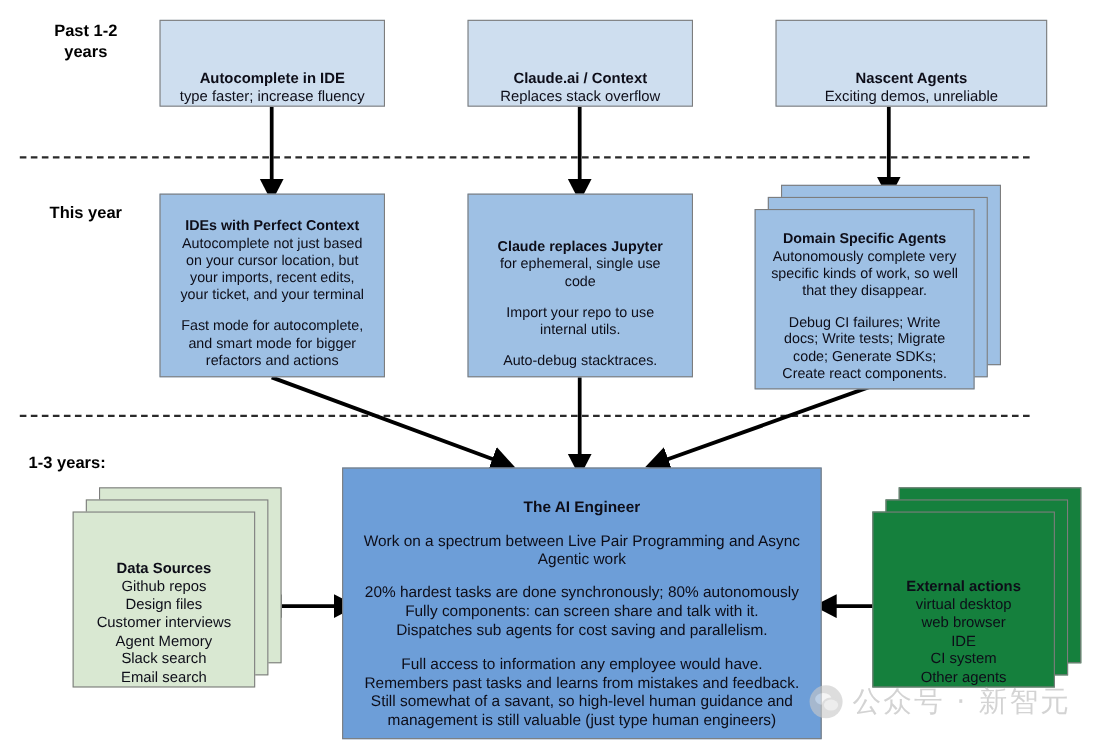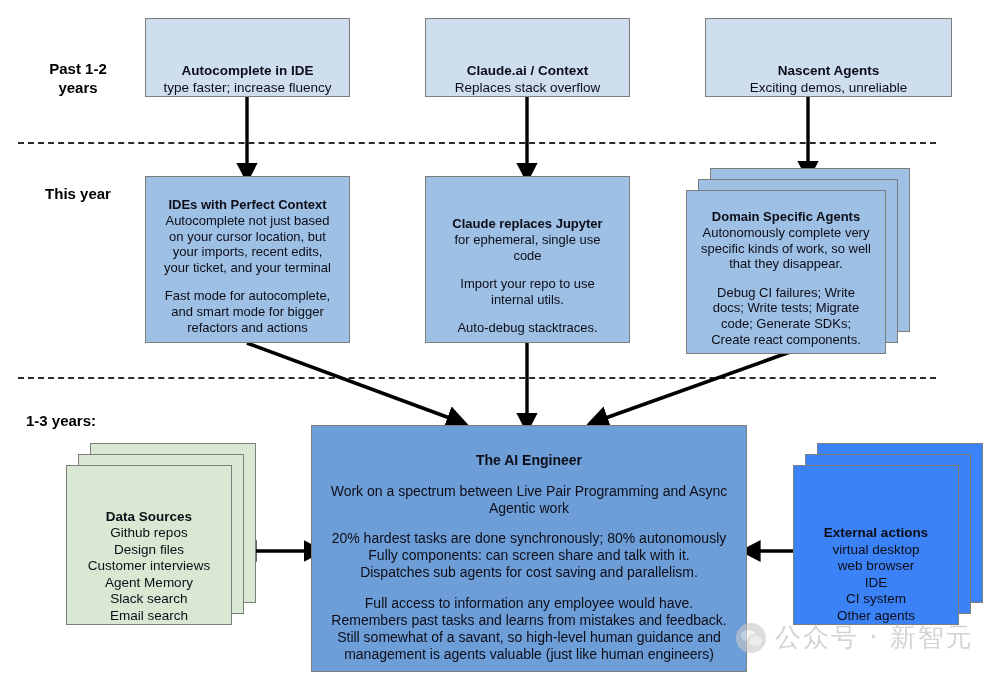--- a/index.html
+++ b/index.html
@@ -27,21 +27,21 @@
   }
   .box .ttl{font-weight:bold;}
   .box p{margin:0;}
   .box .gap{height:0.95em;}
 
   
   .blue-light{background:#cedeef;}
   .blue-mid{background:#9ec0e4;}
   .blue-deep{background:#6d9ed8;}
   .green{background:#d9e8d2;}
-  .tan{background:#3b82f6;}
+  .tan{background:#15803d;}
 
   
   .stack{position:absolute;z-index:4;}
   .stack .layer{
     position:absolute;
     box-sizing:border-box;
     border:1px solid #7d7d7d;
   }
 
   
@@ -122,21 +122,21 @@
     <line x1="790" y1="352" x2="600" y2="420" stroke="#000" stroke-width="3.6" marker-end="url(#ah)"></line>
 
     <line x1="243" y1="551" x2="311" y2="551" stroke="#000" stroke-width="3.4" marker-end="url(#ah)" marker-start="url(#ah-start)"></line>
 
     <line x1="747" y1="551" x2="809" y2="551" stroke="#000" stroke-width="3.4" marker-end="url(#ah)" marker-start="url(#ah-start)"></line>
   </svg>
 
   <div class="divider" style="left:18px;top:142px;width:918px;"></div>
   <div class="divider" style="left:18px;top:377px;width:918px;"></div>
 
-  <div class="rowlabel" style="left:26px;top:20px;width:104px;margin-top:40px;">
+  <div class="rowlabel" style="left:26px;top:20px;width:104px;">
     <div>Past 1-2</div>
     <div>years</div>
   </div>
   <div class="rowlabel" style="left:22px;top:185px;width:112px;">This year</div>
   <div class="rowlabel" style="left:26px;top:412px;width:120px;text-align:left;">1-3 years:</div>
 
   <div class="box blue-light" style="left:145px;top:18px;width:205px;height:79px;font-size:13.5px;">
     <p class="ttl">Autocomplete in IDE</p>
     <p>type faster; increase fluency</p>
   </div>
@@ -210,21 +210,21 @@
     <p>Work on a spectrum between Live Pair Programming and Async</p>
     <p>Agentic work</p>
     <div class="gap"></div>
     <p>20% hardest tasks are done synchronously; 80% autonomously</p>
     <p>Fully components: can screen share and talk with it.</p>
     <p>Dispatches sub agents for cost saving and parallelism.</p>
     <div class="gap"></div>
     <p>Full access to information any employee would have.</p>
     <p>Remembers past tasks and learns from mistakes and feedback.</p>
     <p>Still somewhat of a savant, so high-level human guidance and</p>
-    <p>management is agents valuable (just like human engineers)</p>
+    <p>management is still valuable (just type human engineers)</p>
   </div>
 
   <div class="stack" style="left:793px;top:443px;width:190px;height:180px;">
     <div class="layer tan" style="left:24px;top:0;width:166px;height:160px;"></div>
     <div class="layer tan" style="left:12px;top:11px;width:166px;height:160px;"></div>
   </div>
   <div class="box tan" style="left:793px;top:465px;width:166px;height:160px;font-size:13.5px;">
     <p class="ttl">External actions</p>
     <p>virtual desktop</p>
     <p>web browser</p>

